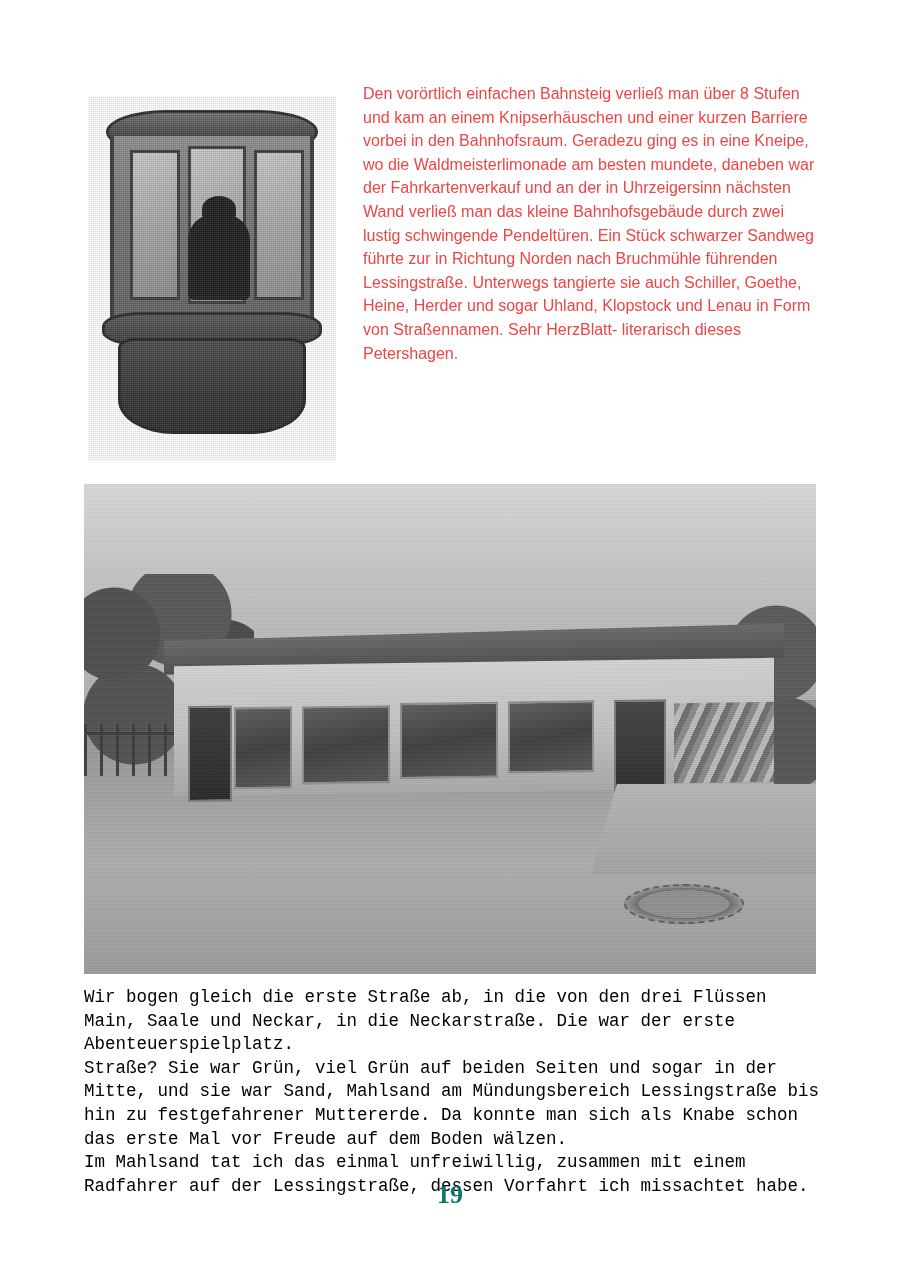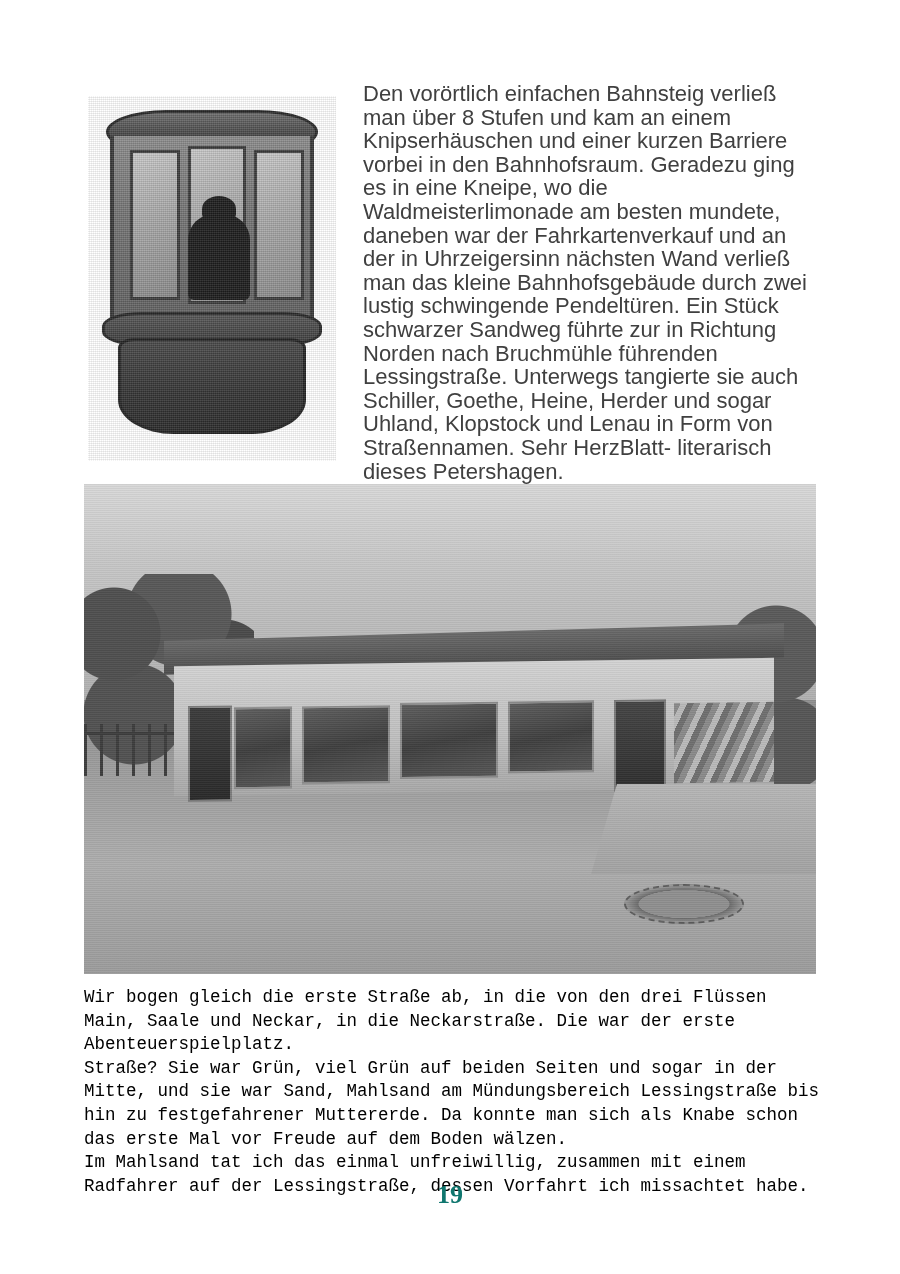--- a/index.html
+++ b/index.html
@@ -129,23 +129,23 @@
       repeating-linear-gradient(90deg, rgba(255,255,255,0.07) 0 1px, rgba(0,0,0,0.07) 1px 2px);
     opacity: 0.75;
     pointer-events: none;
   }
 
   .top-text {
     position: absolute;
     left: 363px;
     top: 0px;
     width: 460px;
-    font-size: 22px;
+    font-size: 16px;
     line-height: 23.6px;
-    color: #404040;
+    color: #ef4444;
     white-space: pre-wrap;
   }
 
   
   .main-photo {
     position: absolute;
     left: 84px;
     top: 484px;
     width: 732px;
     height: 490px;

